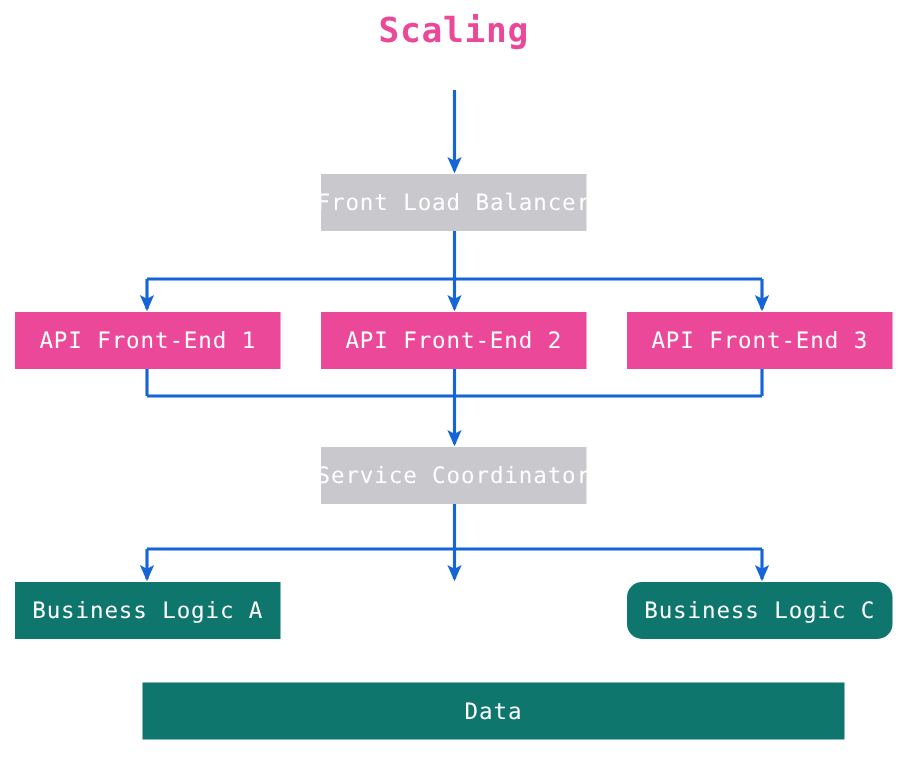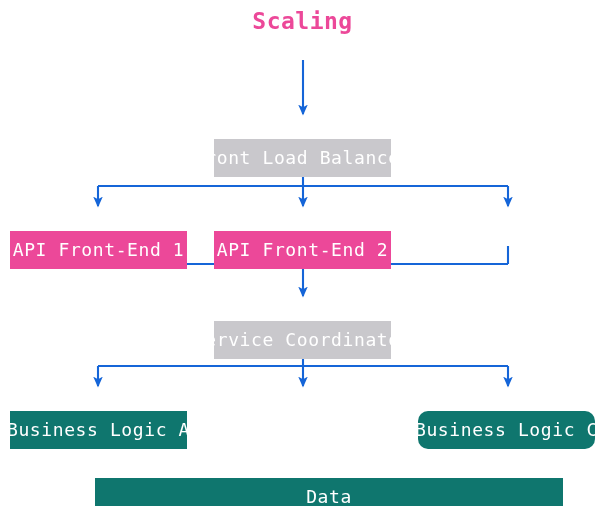--- a/index.html
+++ b/index.html
@@ -28,25 +28,24 @@
     color: #ec4899;
   }
   .node {
     position: absolute;
     box-sizing: border-box;
     display: flex;
     align-items: center;
     justify-content: center;
     color: #ffffff;
     font-family: "DejaVu Sans Mono", "Liberation Mono", monospace;
-    font-size: 18px;
+    font-size: 15px;
     letter-spacing: 0.6px;
     white-space: nowrap;
     line-height: 1;
-    margin-top: 23px;
   }
   .node.gray   { background: #c9c8cc; }
   .node.blue   { background: #ec4899; }
   .node.orange { background: #0f766e; }
 
   #edges {
     position: absolute;
     left: 0;
     top: 0;
     width: 605px;
@@ -90,20 +89,21 @@
       <path d="M 508 366 L 508 386" marker-end="url(#arrow)"></path>
     </g>
   </svg>
 
   <div class="node gray" style="left: 214px; top: 116px; width: 177px; height: 38px;">Front Load Balancer</div>
 
   <div class="node blue" style="left: 10px; top: 208px; width: 177px; height: 38px;">API Front-End 1</div>
 
   <div class="node blue" style="left: 214px; top: 208px; width: 177px; height: 38px;">API Front-End 2</div>
 
+  <div class="node blue" style="left: 418px; top: 208px; width: 177px; height: 38px;">API Front-End 3</div>
 
   <div class="node gray" style="left: 214px; top: 298px; width: 177px; height: 38px;">Service Coordinator</div>
 
   <div class="node orange" style="left: 10px; top: 388px; width: 177px; height: 38px;">Business Logic A</div>
 
 
   <div class="node orange" style="left: 418px; top: 388px; width: 177px; height: 38px; border-radius: 10px;">Business Logic C</div>
 
   <div class="node orange" style="left: 95px; top: 455px; width: 468px; height: 38px;">Data</div>
 

